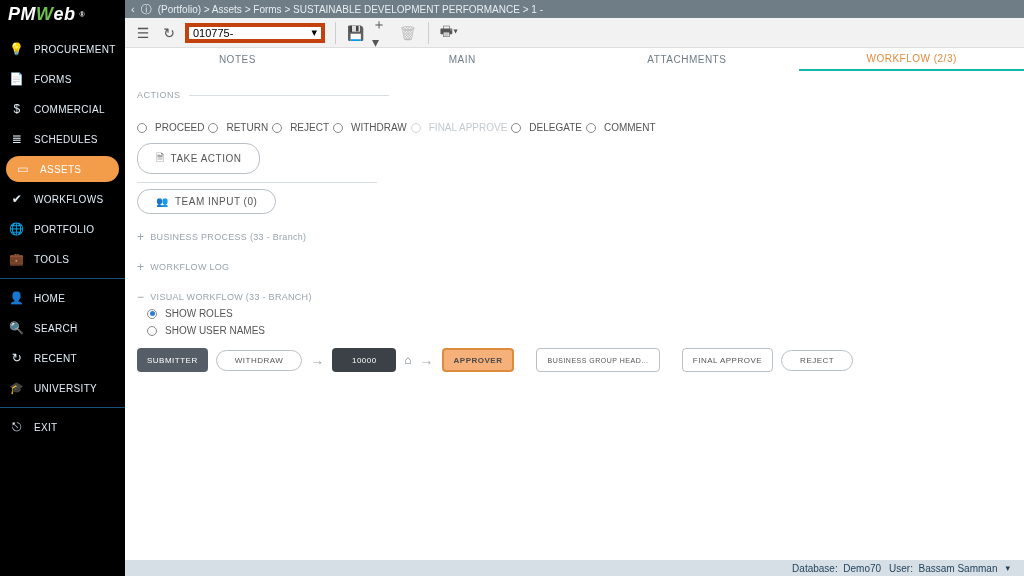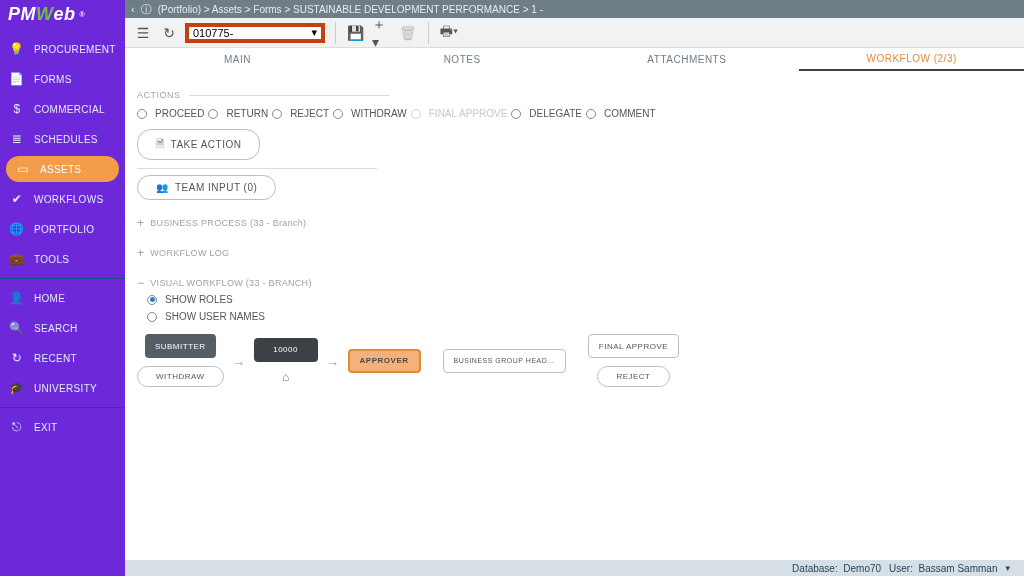--- a/index.html
+++ b/index.html
@@ -1,55 +1,55 @@
 <!DOCTYPE html>
 <html><head>
 <meta charset="utf-8">
 <style>
   *{box-sizing:border-box;margin:0;padding:0;font-family:Arial,Helvetica,sans-serif}
   html,body{width:1024px;height:576px;overflow:hidden;background:#fff}
   
   .root{display:flex;width:1024px;height:576px;position:relative}
-  .sidebar{width:125px;background:#6d28d9;color:#eaf4fb;display:flex;flex-direction:column;font-size:10px}
+  .sidebar{width:125px;background:#000000;color:#eaf4fb;display:flex;flex-direction:column;font-size:10px}
   .logo{height:28px;display:flex;align-items:center;padding-left:8px;color:#fff;font-size:18px;font-weight:700;font-style:italic;letter-spacing:.5px}
   .logo span.w{color:#6cc04a}
   .logo sup{font-size:7px;font-style:normal;margin-left:4px}
   .nav{flex:1;display:flex;flex-direction:column;gap:0;margin-top:6px}
   .nav-item{display:flex;align-items:center;gap:10px;padding:8px 10px;cursor:pointer;font-size:10px;letter-spacing:.3px;color:#e1eef7}
   .nav-item.active{background:#f39c4a;border-radius:14px;margin:2px 6px;color:#fff;padding:6px 10px}
   .nav-sep{height:1px;background:#15517a;margin:4px 0}
   .nav-item .ic{width:14px;height:14px;display:inline-flex;align-items:center;justify-content:center;font-size:12px}
   .main{flex:1;display:flex;flex-direction:column;background:#fff}
   .breadcrumb{height:18px;background:#6f7d87;color:#e6edf2;font-size:10px;display:flex;align-items:center;gap:6px;padding:0 6px}
   .breadcrumb .bc-ic{font-size:11px}
   .toolbar{height:30px;background:#f2f2f2;border-bottom:1px solid #ddd;display:flex;align-items:center;gap:6px;padding:0 8px}
   .tb-btn{width:20px;height:20px;display:flex;align-items:center;justify-content:center;color:#555;cursor:pointer;font-size:14px}
   .tb-sep{width:1px;height:22px;background:#ccc;margin:0 4px}
   .tb-select{height:20px;border:4px solid #c2410c;font-size:11px;padding:0 4px;width:140px;background:#fff;display:flex;align-items:center;justify-content:space-between}
   .tabs{display:flex;height:24px;border-bottom:1px solid transparent;font-size:10px;letter-spacing:.5px;color:#6f7d87}
   .tab{flex:1;display:flex;align-items:center;justify-content:center;cursor:pointer}
-  .tab.active{color:#e08b3c;border-bottom:2px solid #404040;font-weight:500}
+  .tab.active{color:#e08b3c;border-bottom:2px solid #14b8a6;font-weight:500}
   .content{flex:1;overflow:auto;padding:8px 12px 20px 12px;position:relative}
-  .section-hdr{display:flex;align-items:center;gap:8px;color:#9aa4ad;font-size:9px;letter-spacing:.5px;margin:10px 0 8px}
+  .section-hdr{display:flex;align-items:center;gap:8px;color:#9aa4ad;font-size:9px;letter-spacing:.5px;margin:10px 0 22px}
   .section-hdr .line{flex:0 0 200px;height:1px;background:#d8dde2}
   .actions-list{display:flex;flex-direction:row;gap:4px;margin-bottom:10px}
   .radio-row{display:flex;align-items:center;gap:8px;font-size:10px;color:#555;}
   .radio-row.disabled{color:#c4c9ce}
   .radio-circle{width:10px;height:10px;border:1px solid #888;border-radius:50%;display:inline-block;position:relative}
   .radio-row.disabled .radio-circle{border-color:#d0d4d8}
   .radio-circle.checked::after{content:"";position:absolute;inset:1.5px;border-radius:50%;background:#2d7dd2}
   .btn{border:1px solid #b8bfc6;border-radius:14px;background:#fff;color:#555;font-size:10px;padding:6px 18px;display:inline-flex;align-items:center;gap:6px;cursor:pointer;letter-spacing:.5px}
   .btn-row{display:flex;gap:10px;margin-bottom:8px}
   .hr{height:1px;width:240px;background:#d8dde2;margin:6px 0 6px 0}
   .collapse-item{display:flex;align-items:center;gap:6px;color:#9aa4ad;font-size:9px;letter-spacing:.3px;margin:16px 0 0 0;cursor:pointer}
   .collapse-item .plus{font-size:12px}
   .vw-radios{display:flex;flex-direction:column;gap:6px;margin:4px 0 12px 10px}
   
   .flow{display:flex;align-items:center;gap:8px;margin-top:10px}
-  .flow-col{display:flex;flex-direction:column;align-items:center;gap:8px}
+  .flow-col{display:flex;flex-direction:row;align-items:center;gap:8px}
   .node{border-radius:4px;font-size:8px;letter-spacing:.5px;height:24px;min-width:64px;display:flex;align-items:center;justify-content:center;padding:0 10px}
   .node.pill{border-radius:4px}
   .node.dark{background:#555e66;color:#fff}
   .node.darker{background:#3b4146;color:#fff}
   .node.accent{background:#f6b07a;border:2px solid #e08b3c;color:#4b4b4b;font-weight:600}
   .node.out{background:#fff;border:1px solid #b8bfc6;color:#555}
   .arrow{color:#9aa4ad;font-size:14px}
   .tree-ic{font-size:12px;color:#6f7d87}
   .pill-btn{border:1px solid #b8bfc6;border-radius:14px;background:#fff;color:#555;font-size:8px;padding:5px 18px;letter-spacing:.5px;cursor:pointer}
   
@@ -143,22 +143,22 @@
       </span>
       <span class="tb-sep"></span>
       <span class="tb-btn">💾</span>
       <span class="tb-btn">＋▾</span>
       <span class="tb-btn" style="color:#bbb">🗑</span>
       <span class="tb-sep"></span>
       <span class="tb-btn">🖶▾</span>
     </div>
 
     <div class="tabs" id="tabs">
+        <div class="tab">NOTES</div>
         <div class="tab">MAIN</div>
-        <div class="tab">NOTES</div>
         <div class="tab">ATTACHMENTS</div>
         <div class="tab active">WORKFLOW (2/3)</div>
       </div>
 
     <div class="content">
 
       <div class="section-hdr">
         <span>ACTIONS</span>
         <span class="line"></span>
       </div>

